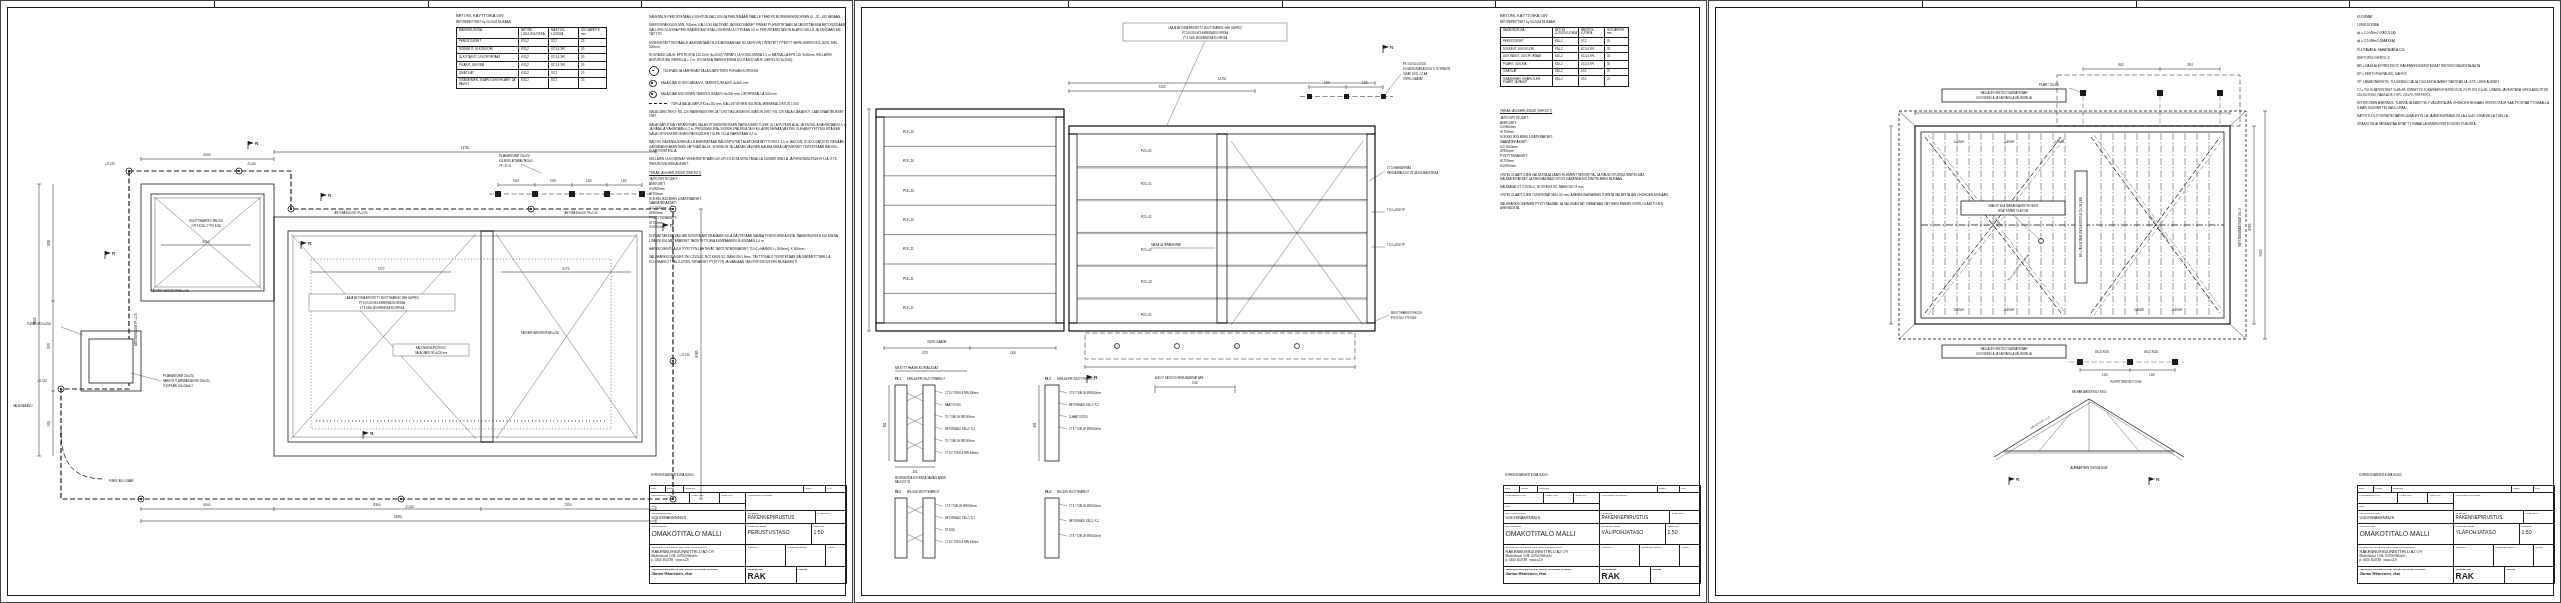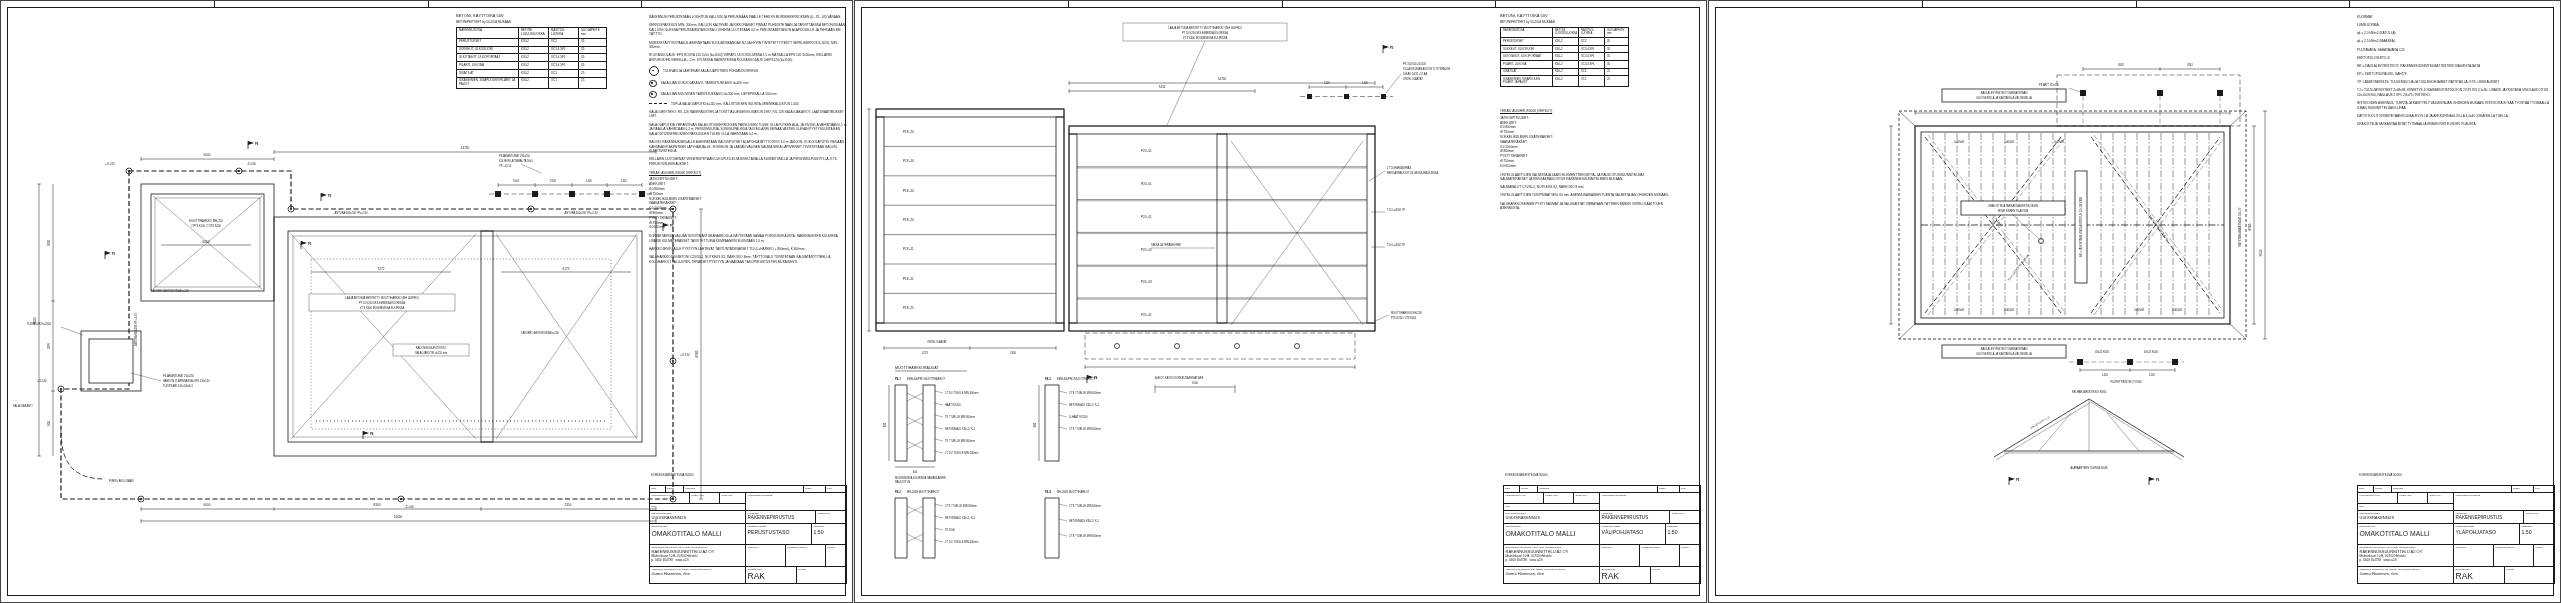--- a/index.html
+++ b/index.html
@@ -42,21 +42,21 @@
   .hsys{position:absolute;font-size:2.8px;}
   .tb{position:absolute;width:198px;box-sizing:border-box;}
   .tb *{box-sizing:border-box;}
   .tb .rev{display:flex;height:8px;border:0.7px solid #1b1b1b;font-size:2.3px;}
   .tb .rev div{border-right:0.5px solid #1b1b1b;padding:0.5px 1px;overflow:hidden;}
   .tb .rev div:last-child{border-right:none;}
   .tb .main{display:flex;border:0.9px solid #1b1b1b;border-top:none;}
   .tb .colL{width:96px;border-right:0.7px solid #1b1b1b;}
   .tb .colR{flex:1;}
   .tb .row{display:flex;border-bottom:0.5px solid #1b1b1b;position:relative;}
-  .tb .row:last-child{border-bottom:none;}
+  .tb .row:last-child{border-bottom:none;font-weight:bold;}
   .tb .c{position:relative;padding:0.5px 1.5px;overflow:hidden;border-right:0.5px solid #1b1b1b;}
   .tb .c:last-child{border-right:none;}
   .lab{font-size:2.2px;line-height:1.15;color:#222;}
   .v4{font-size:4px;margin-top:1px;}
   .v45{font-size:4.6px;margin-top:1px;}
   .v5{font-size:5.2px;margin-top:2px;}
   .v65{font-size:6.8px;margin-top:3px;}
   .v8{font-size:8.5px;margin-top:1px;}
   .addr{font-size:3.1px;line-height:1.3;}
 </style>

